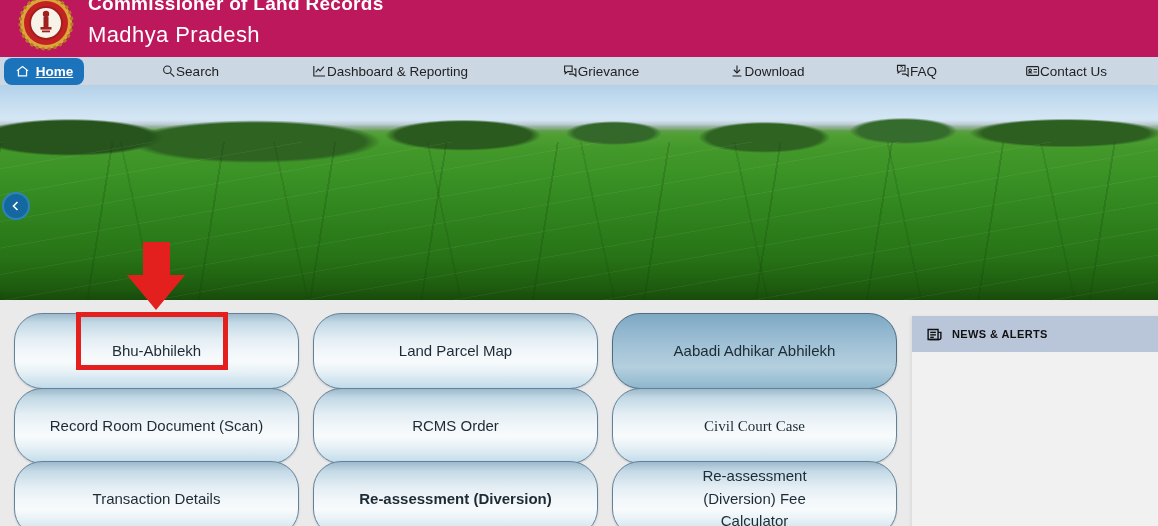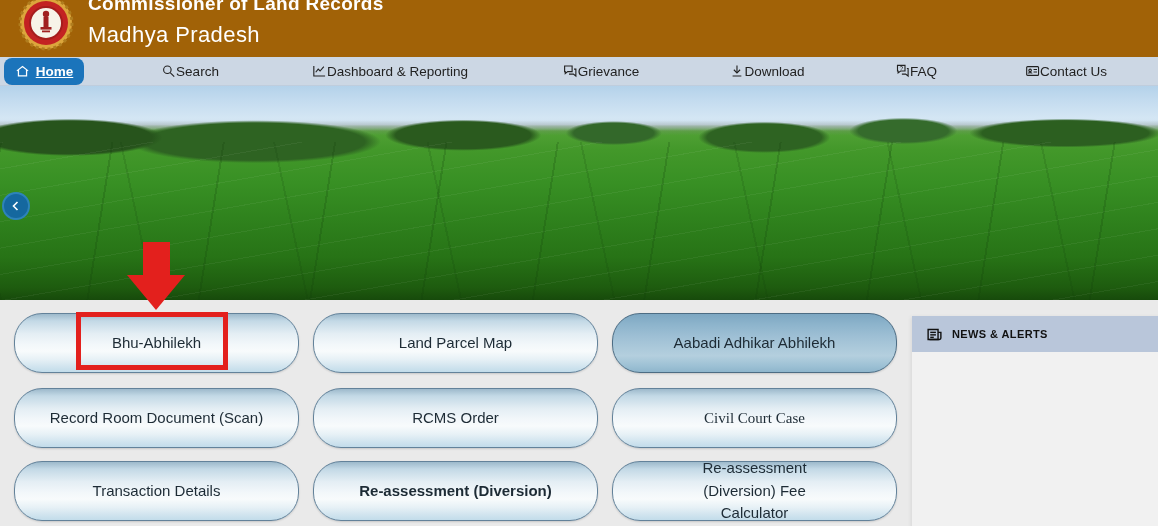--- a/index.html
+++ b/index.html
@@ -3,21 +3,21 @@
 <meta charset="utf-8">
 <style>
   * { box-sizing: border-box; margin: 0; padding: 0; }
   html, body { width: 1158px; height: 526px; overflow: hidden; }
   body { font-family: "Liberation Sans", sans-serif; background: #eaeaea; }
   .page { position: relative; width: 1158px; height: 526px; overflow: hidden; }
 
   
   .app-header {
     position: absolute; left: 0; top: 0; width: 1158px; height: 57px;
-    background: #a16207;
+    background: #be185d;
   }
   .logo-wrap { position: absolute; left: 18px; top: -5px; width: 56px; height: 56px; }
   .titles { position: absolute; left: 88px; top: -7px; color: #fff; }
   .site-title { font-size: 19px; font-weight: 700; letter-spacing: .3px; line-height: 22px; }
   .site-subtitle { font-size: 22px; font-weight: 400; letter-spacing: .4px; line-height: 24px; margin-top: 8px; }
 
   
   .main-nav {
     position: absolute; left: 0; top: 57px; width: 1158px; height: 29px;
     background: #ccd7e4; border-bottom: 1px solid #bfcddd;
@@ -66,21 +66,21 @@
   .carousel-prev {
     position: absolute; left: 2px; top: 106px; width: 28px; height: 28px;
     border-radius: 50%; background: #15689f; border: 2px solid #2d83ba;
     display: flex; align-items: center; justify-content: center; cursor: pointer; z-index: 3;
   }
   .carousel-prev svg { width: 12px; height: 12px; stroke: #fff; stroke-width: 3.2; fill: none; }
 
   
   .pills { position: absolute; left: 0; top: 300px; width: 912px; height: 226px; }
   .pill {
-    position: absolute; width: 285px; height: 60px; border-radius: 28px;
+    position: absolute; width: 285px; height: 76px; border-radius: 28px;
     border: 1px solid #63829a; cursor: pointer;
     display: flex; align-items: center; justify-content: center; text-align: center;
     font-size: 15px; color: #1d2b35; padding: 0 28px; line-height: 1.5;
     background: linear-gradient(180deg,
       #9db9cb 0%, #c3d9e6 12%, #e4eef4 34%, #f2f7fa 52%,
       #f8fbfc 64%, #e7f1f6 78%, #cfe3ee 92%, #c2dcea 100%);
     box-shadow: 0 1px 2px rgba(0,0,0,.15);
   }
   .pill:nth-child(1) { left: 14px;  top: 13px; }
   .pill:nth-child(2) { left: 313px; top: 13px; }

